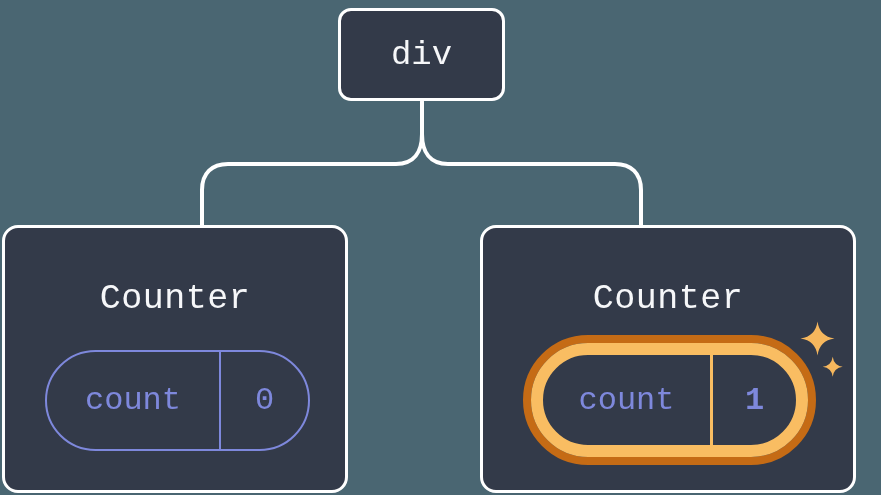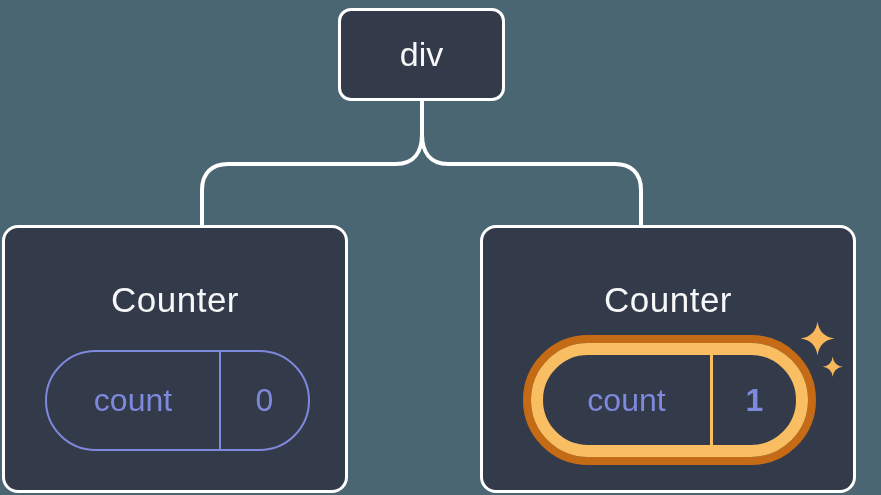--- a/index.html
+++ b/index.html
@@ -10,20 +10,21 @@
     width: 881px;
     height: 495px;
     position: relative;
     overflow: hidden;
     background: var(--background, #4A6672);
     font-family: "Liberation Sans", sans-serif;
   }
   .canvas {
     position: absolute;
     inset: 0;
+    font-family: Liberation Mono, monospace;
   }
   svg.connector {
     position: absolute;
     left: 0;
     top: 0;
   }
   svg.connector path {
     fill: none;
     stroke: var(--connector, #FFFFFF);
     stroke-width: 4;

